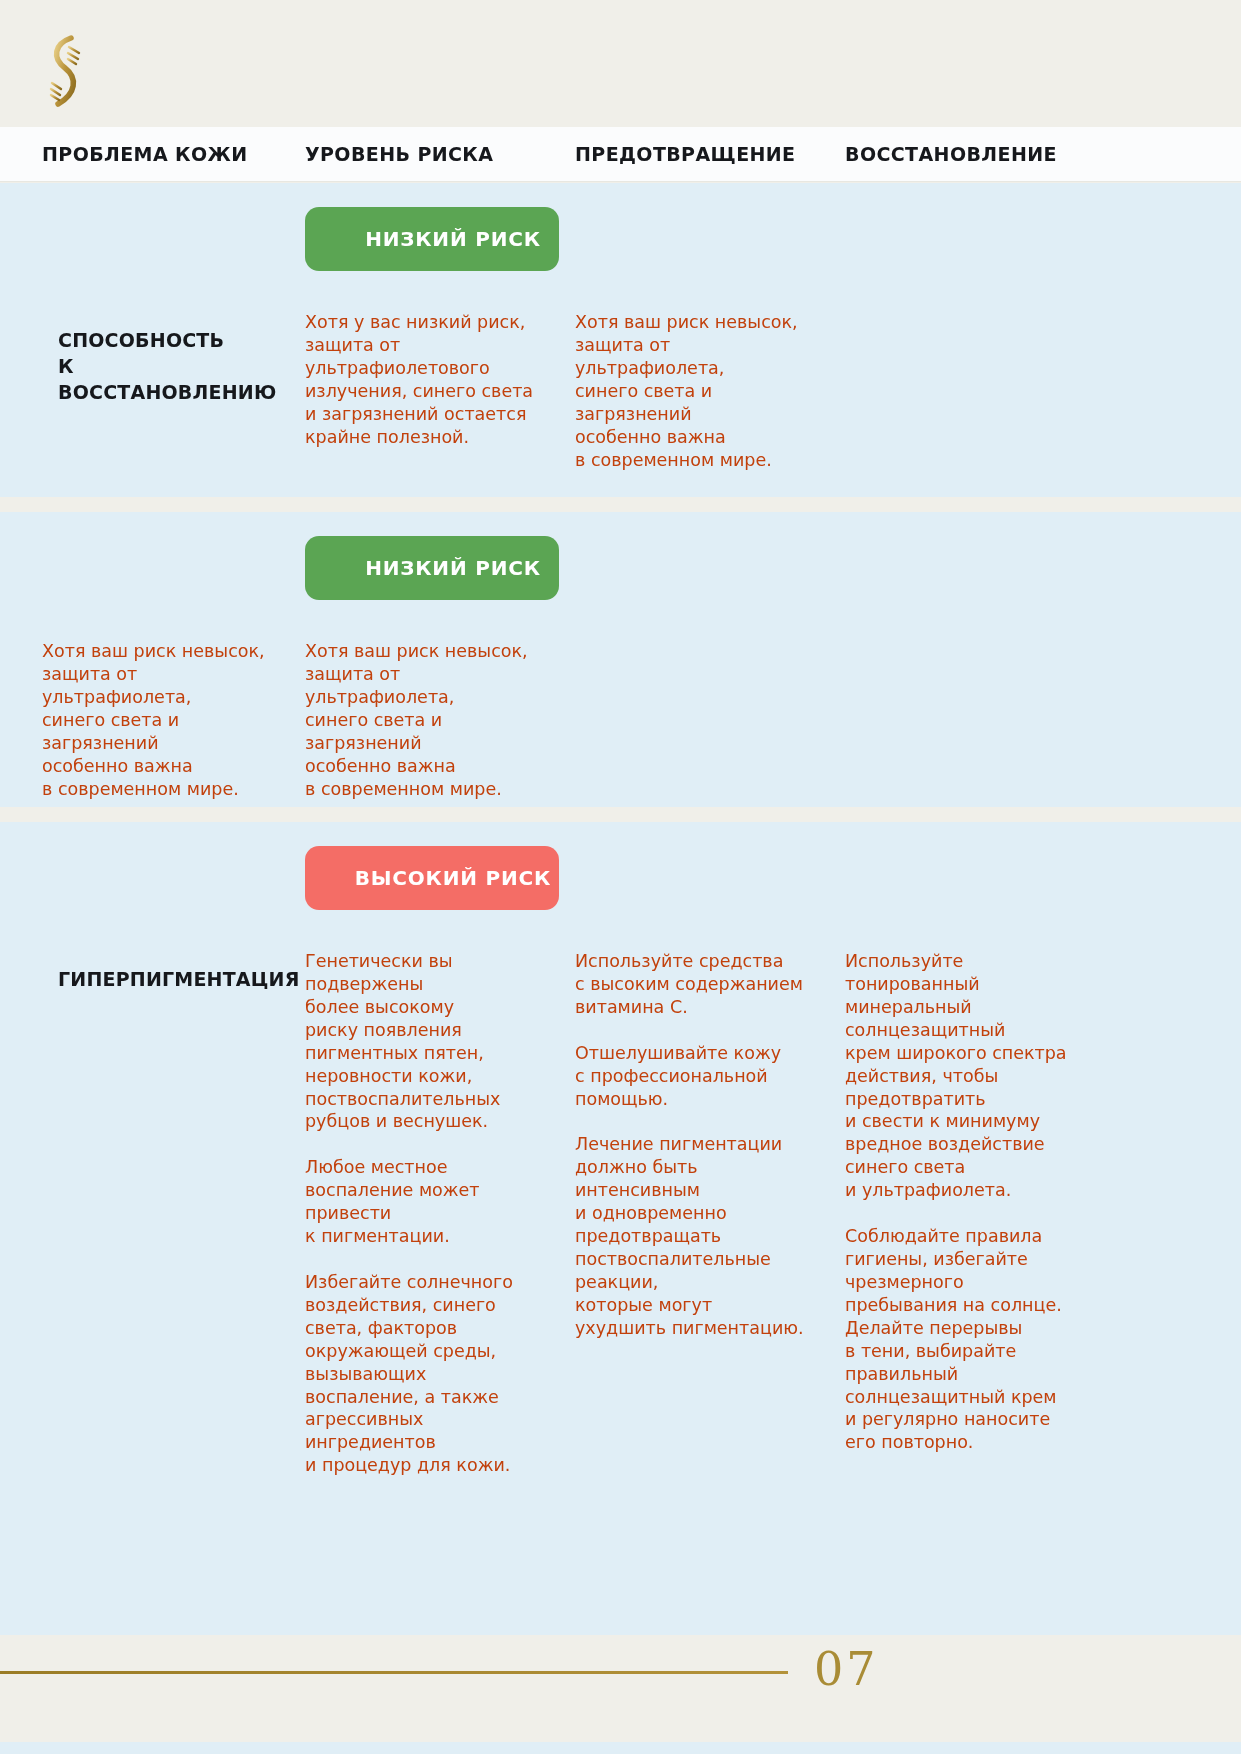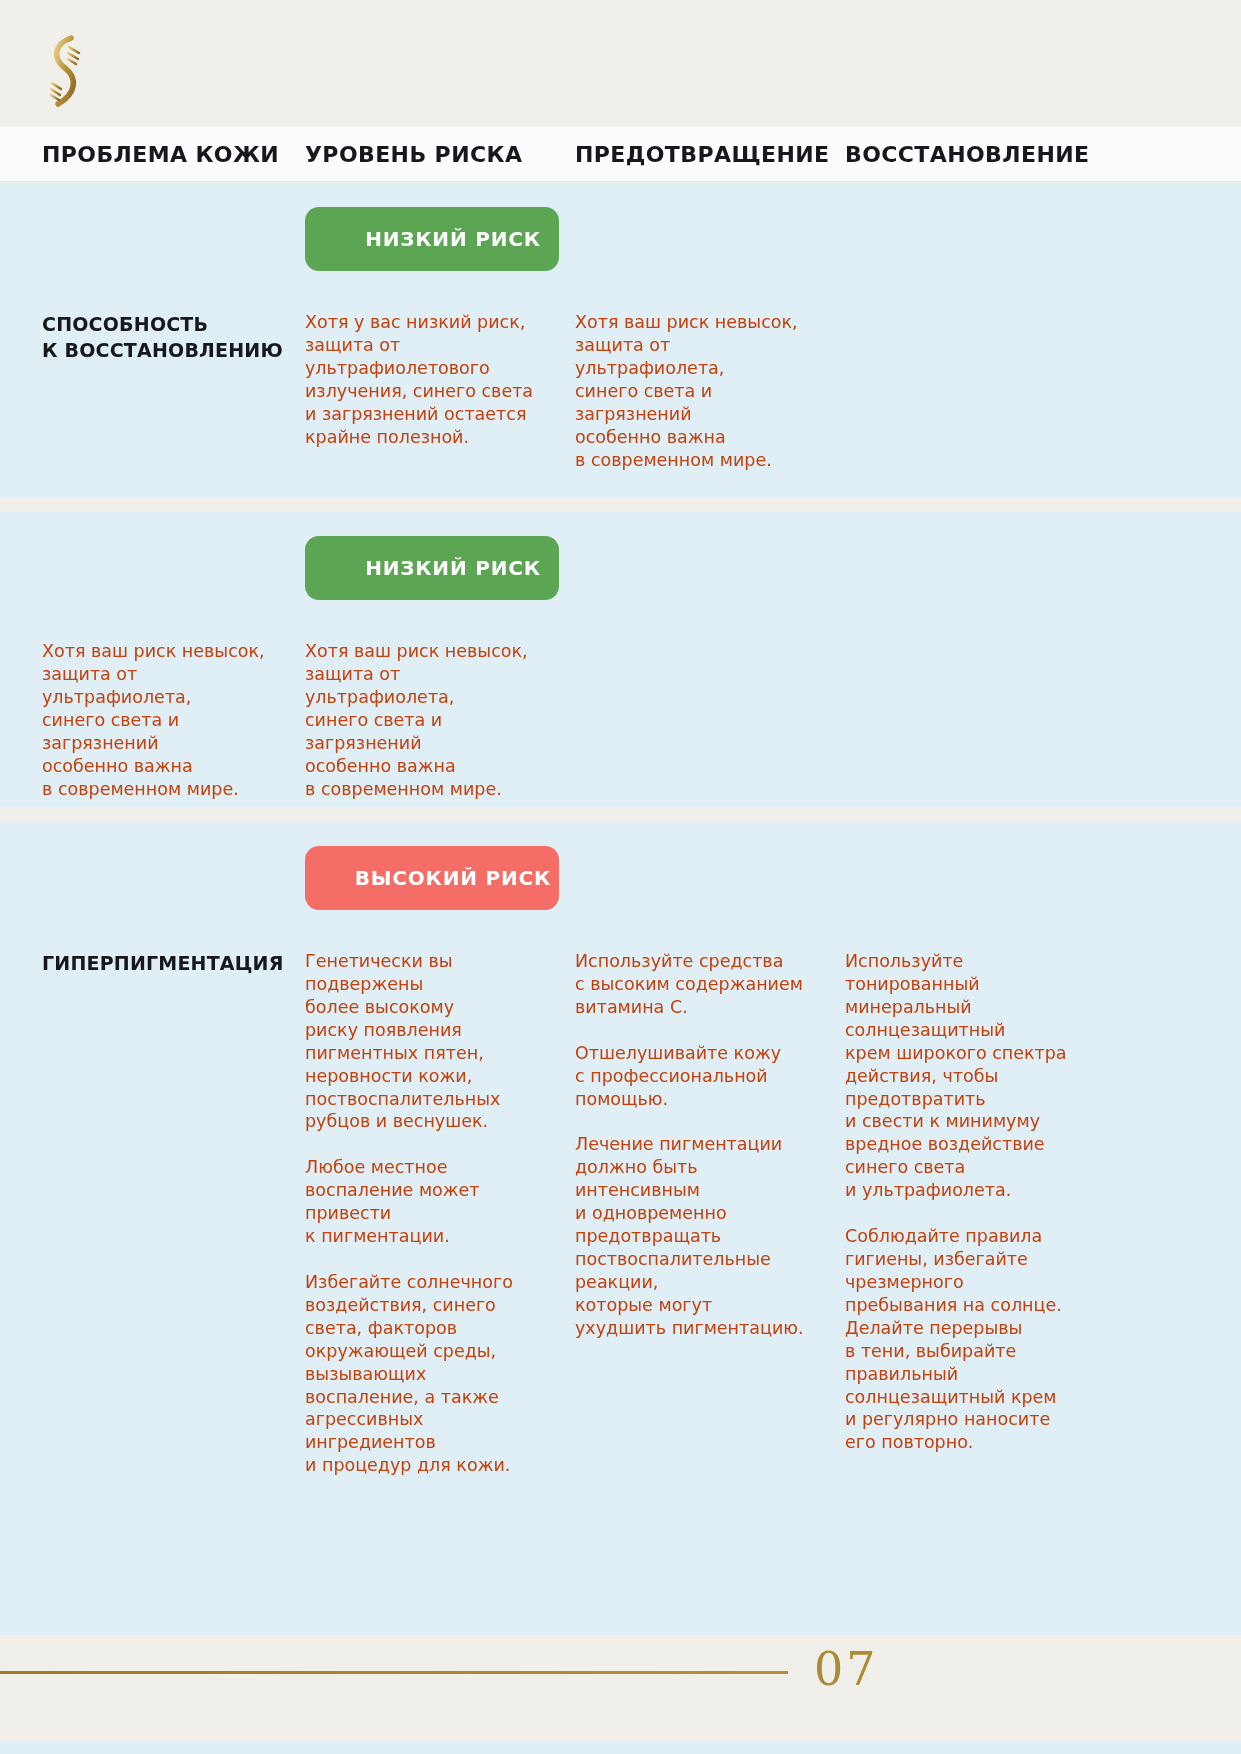--- a/index.html
+++ b/index.html
@@ -13,21 +13,21 @@
   .logo-wrap { position:absolute; left:44px; top:34px; width:42px; height:78px; }
   
   .header-band {
     position:absolute; left:0; top:127px; width:100%; height:54px;
     background:#fbfcfd; box-sizing:border-box;
     display:grid; grid-template-columns:263px 270px 270px 1fr;
     padding-left:42px; align-items:center;
     box-shadow:0 1px 0 rgba(0,0,0,0.03);
   }
   .col-head {
-    font-weight:bold; font-size:22px; color:#16181c; letter-spacing:0.4px;
+    font-weight:bold; font-size:19px; color:#16181c; letter-spacing:0.4px;
     white-space:nowrap;
   }
   
   .risk-section {
     position:absolute; left:0; width:100%; background:#e0eef6;
     box-sizing:border-box; padding-top:24px;
   }
   .grid {
     display:grid; grid-template-columns:263px 270px 270px 1fr;
     padding-left:42px; padding-right:28px; box-sizing:border-box;
@@ -36,21 +36,21 @@
     display:inline-flex; align-items:center; justify-content:center;
     width:212px; height:64px; border-radius:14px;
     color:#ffffff; font-weight:bold; font-size:20px; letter-spacing:0.8px;
     white-space:nowrap;
     padding-left:42px;
   }
   .badge[data-level="low"]  { background:#5ba553; }
   .badge[data-level="high"] { background:#f46d66; }
   .content-row { margin-top:40px; }
   .row-title {
-    margin:0; font-size:19px; font-weight:bold; color:#16181c;
+    margin:16px; font-size:19px; font-weight:bold; color:#16181c;
     line-height:1.38; letter-spacing:0.2px; white-space:pre-line;
     padding-right:14px;
   }
   .cell {
     font-size:17.5px; color:#c2410c; line-height:1.31;
     white-space:pre-line; padding-right:22px;
   }
   
   .footer-rule {
     position:absolute; top:1671px; left:0; width:788px; height:3px;

